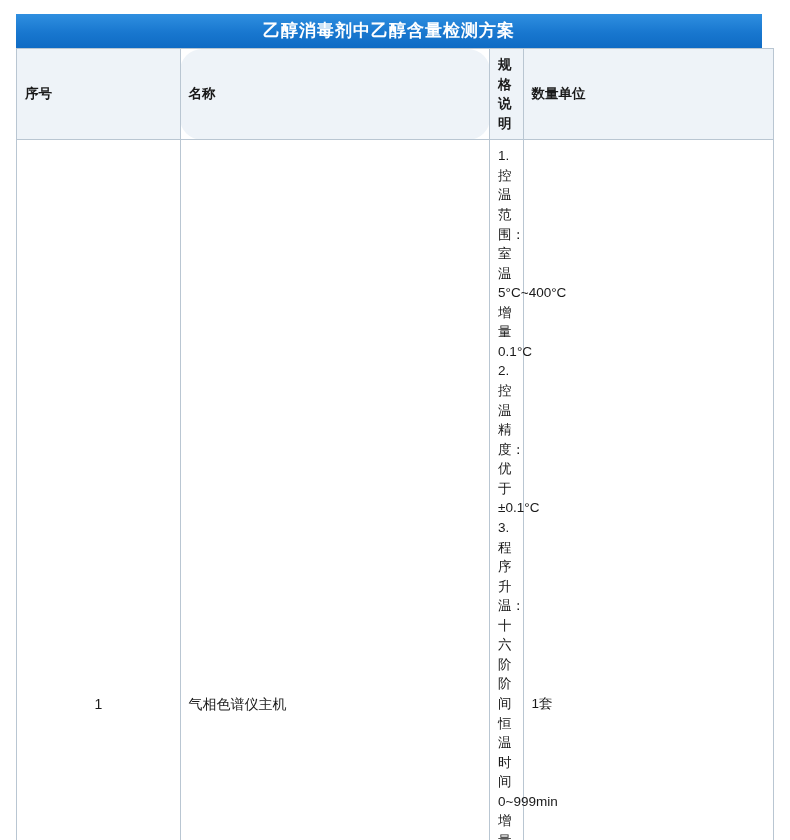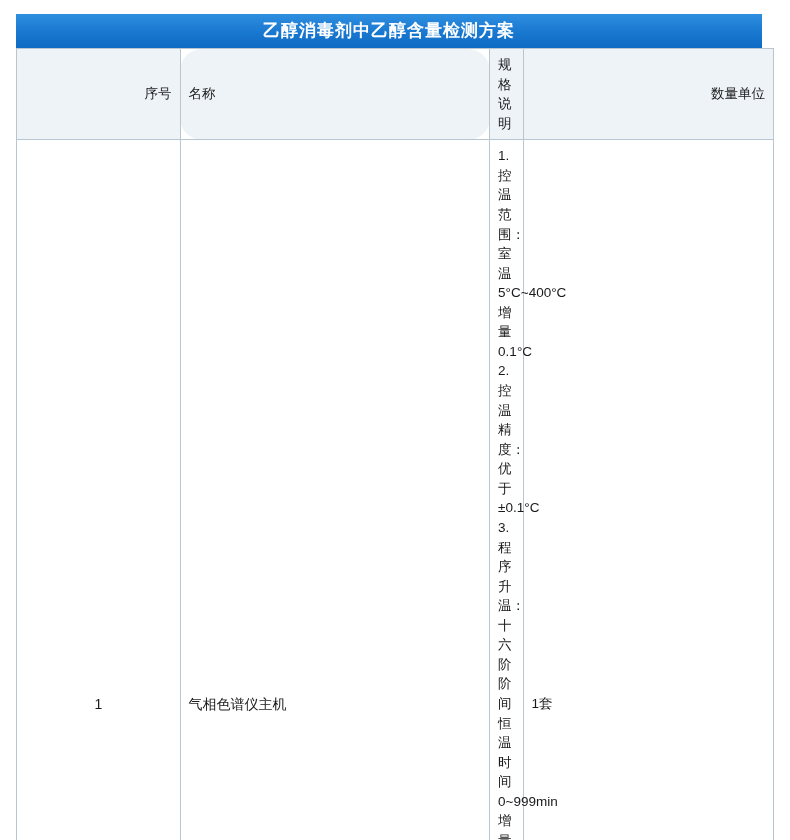--- a/index.html
+++ b/index.html
@@ -37,30 +37,30 @@
   }
   table.spec td, table.spec th {
     border: 1px solid #b9c6d2;
     vertical-align: middle;
     padding: 6px 8px;
     font-size: 13.5px;
     line-height: 1.45;
   }
   thead th {
     background: #eef3f8;
-    font-weight: normal;
+    font-weight: bold;
     font-size: 14px;
     padding-top: 8px;
     padding-bottom: 8px;
     margin-top: 6px;
   }
-  .col-idx { width: 66px; text-align: right; }
+  .col-idx { width: 66px; text-align: left; }
   .col-name { width: 140px; text-align: left; border-radius: 22px; }
   .col-spec { width: 0; text-align: left; }
-  .col-qty { width: 110px; text-align: right; }
+  .col-qty { width: 110px; text-align: left; }
 
   tbody td.idx {
     text-align: center;
     font-size: 14px;
   }
   tbody td.name {
     text-align: left;
     font-size: 14px;
   }
   tbody td.spec-cell {

